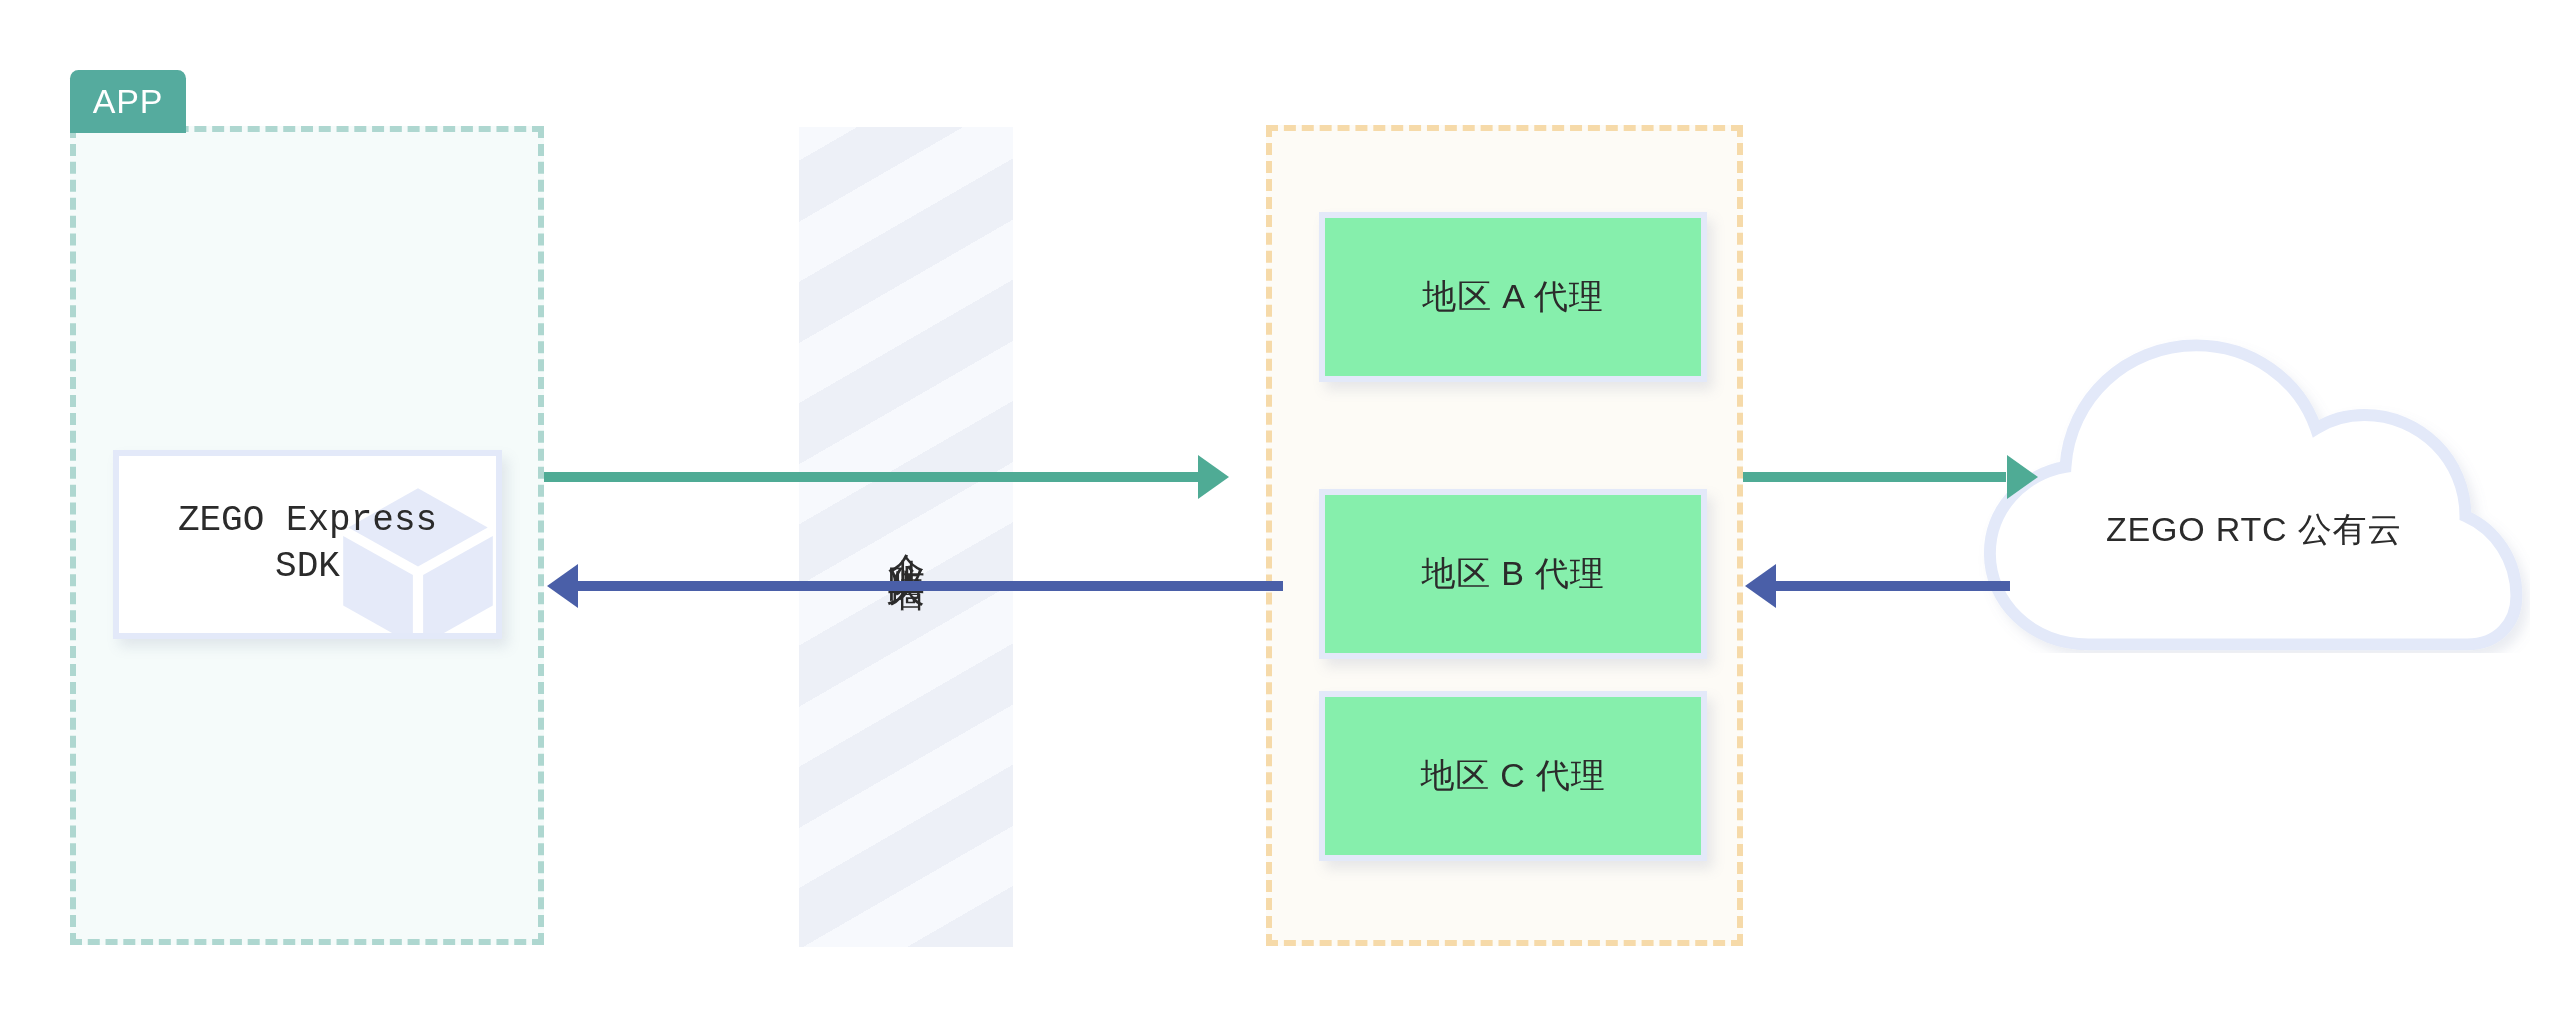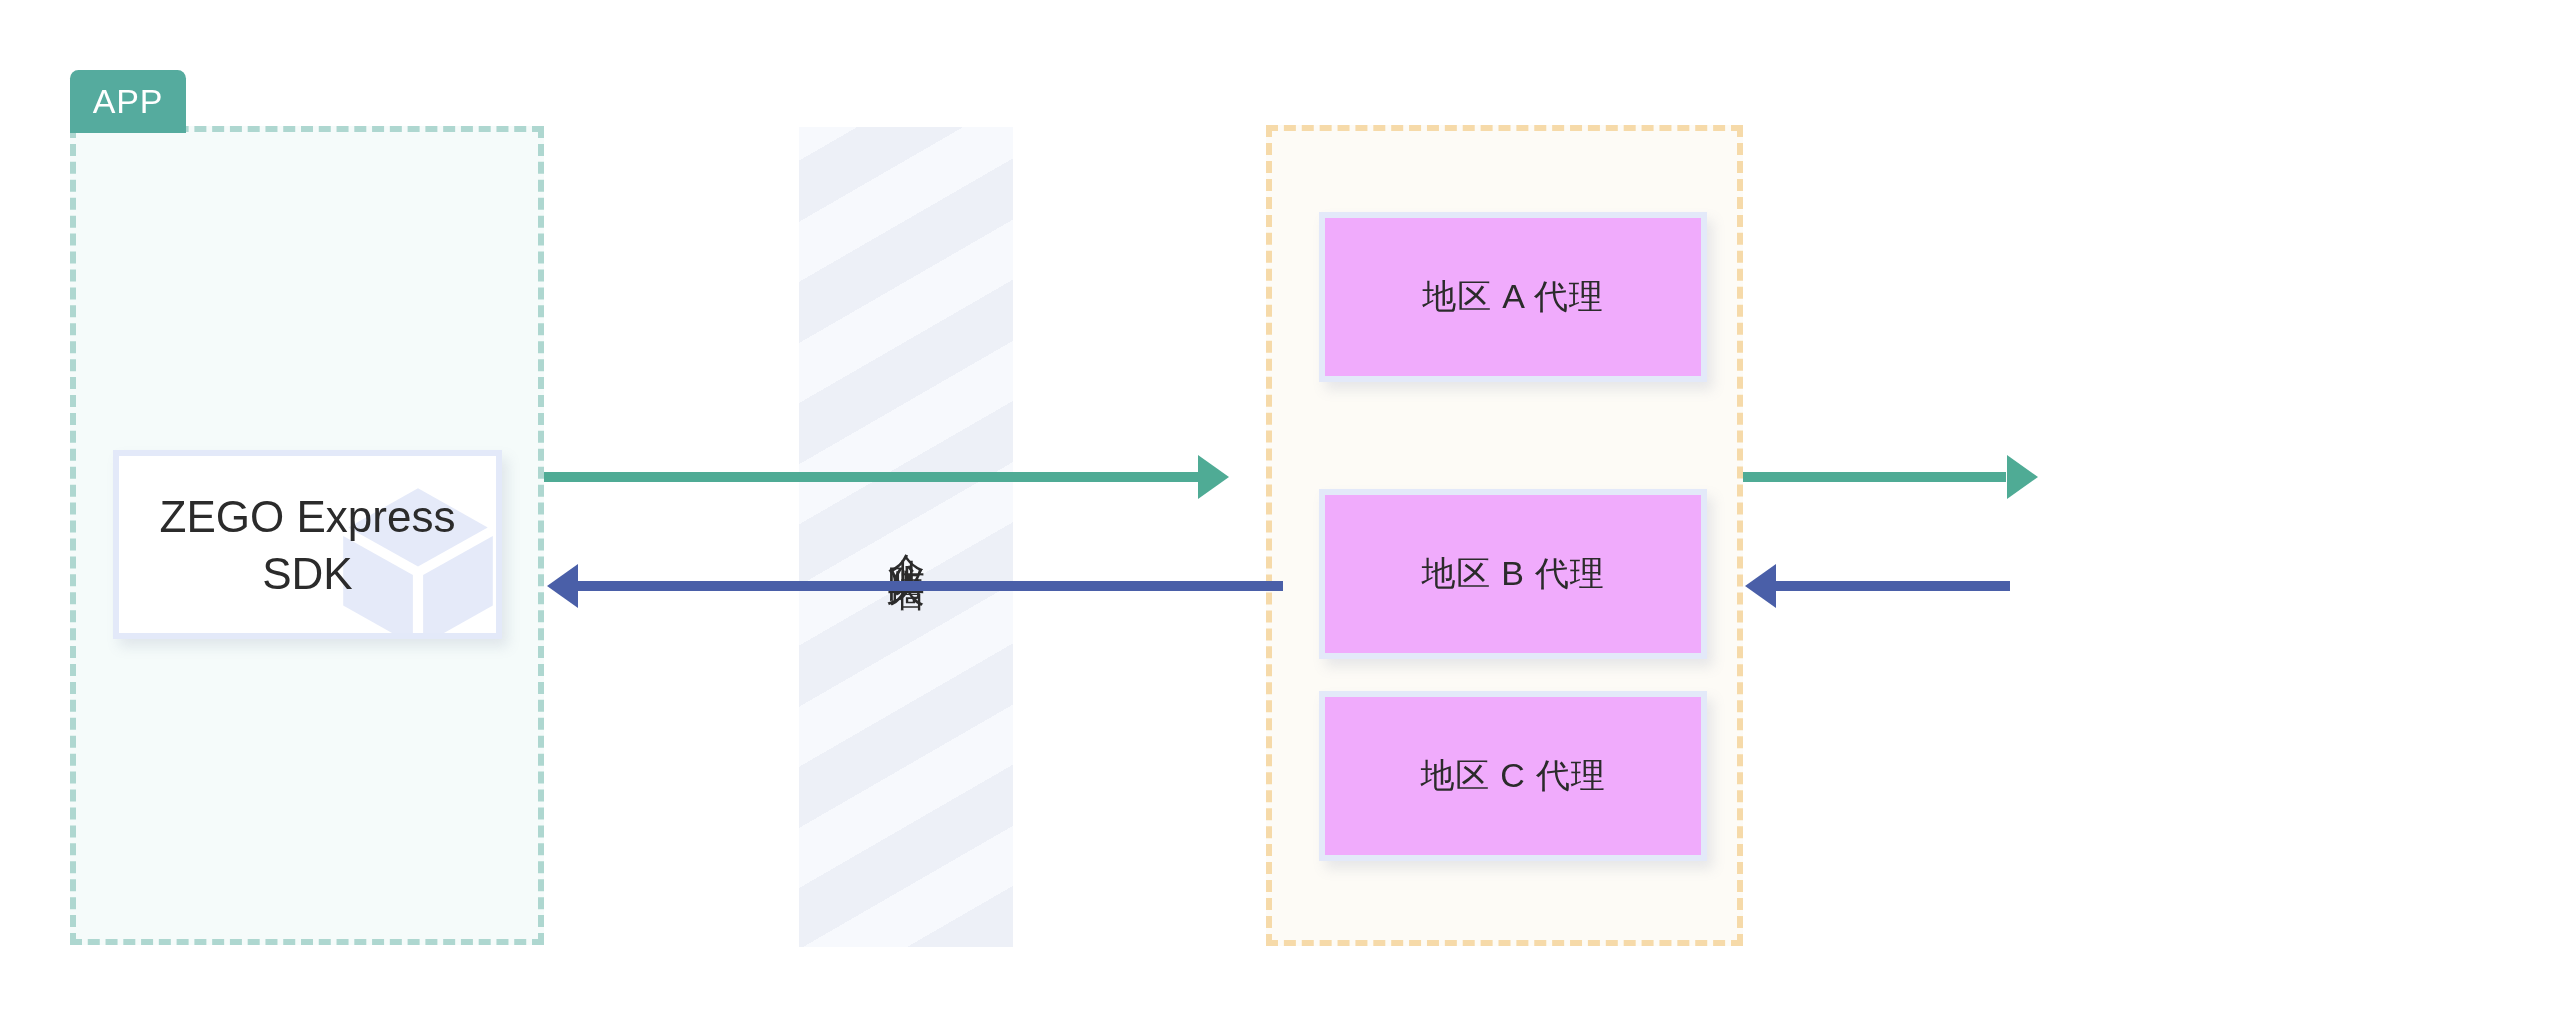--- a/index.html
+++ b/index.html
@@ -74,27 +74,28 @@
     width: 170px;
     height: 170px;
     opacity: 1;
   }
   .sdk-card .sdk-label {
     position: absolute;
     left: 0; right: 0;
     top: 50%;
     transform: translateY(-50%);
     text-align: center;
-    font-size: 44px;
+    font-size: 36px;
     line-height: 1.3;
     color: #2b2b2b;
     z-index: 2;
     white-space: pre-line;
     padding: 0 15.3px;
     box-sizing: border-box;
+    font-family: Liberation Mono, monospace;
   }
 
   
   .firewall {
     position: absolute;
     left: 799px;
     top: 127px;
     width: 214px;
     height: 820px;
     background: repeating-linear-gradient(
@@ -131,21 +132,21 @@
     border: 6px dashed #f6daa9;
     z-index: 2;
   }
 
   .proxy-card {
     position: absolute;
     left: 1319px;
     width: 388px;
     height: 170px;
     box-sizing: border-box;
-    background: #f0abfc;
+    background: #86efac;
     border: 6px solid #e3e9f9;
     box-shadow: 6px 7.6px 12px rgba(120,130,160,0.16);
     z-index: 5;
     display: flex;
     align-items: center;
     justify-content: center;
     font-size: 34px;
     color: #2b2b2b;
     letter-spacing: 0.8px;
   }
@@ -237,15 +238,35 @@
   <div class="proxy-card proxy-a">地区 A 代理</div>
   <div class="proxy-card proxy-b">地区 B 代理</div>
   <div class="proxy-card proxy-c">地区 C 代理</div>
 
   <div class="arrow-line arrow-green" style="left:1743px; top:472px; width:263px;"></div>
   <div class="arrow-head head-right-green" style="left:2007px; top:455px;"></div>
 
   <div class="arrow-line arrow-blue" style="left:1776px; top:581px; width:234px;"></div>
   <div class="arrow-head head-left-blue" style="left:1745px; top:564px;"></div>
 
+  <div class="cloud-wrap">
+    <svg width="552" height="340" viewBox="0 0 650 400" xmlns="http://www.w3.org/2000/svg">
+      <defs>
+        <filter id="cloudShadow" x="-20%" y="-20%" width="150%" height="150%">
+          <feDropShadow dx="7" dy="9" stdDeviation="7" flood-color="#7a86a8" flood-opacity="0.16"></feDropShadow>
+        </filter>
+      </defs>
+      <path d="M130 390
+               C 62 390, 14 340, 14 283
+               C 14 232, 52 190, 103 181
+               C 108 100, 175 38, 257 38
+               C 322 38, 378 78, 398 136
+               C 414 126, 434 120, 455 120
+               C 521 120, 574 173, 574 239
+               C 610 255, 634 291, 634 333
+               C 634 365, 612 390, 576 390
+               Z" fill="#ffffff" stroke="#e3e9f9" stroke-width="14" filter="url(#cloudShadow)"></path>
+    </svg>
+    <div class="cloud-label">ZEGO RTC 公有云</div>
+  </div>
 
 </div>
 
 
 </body></html>

